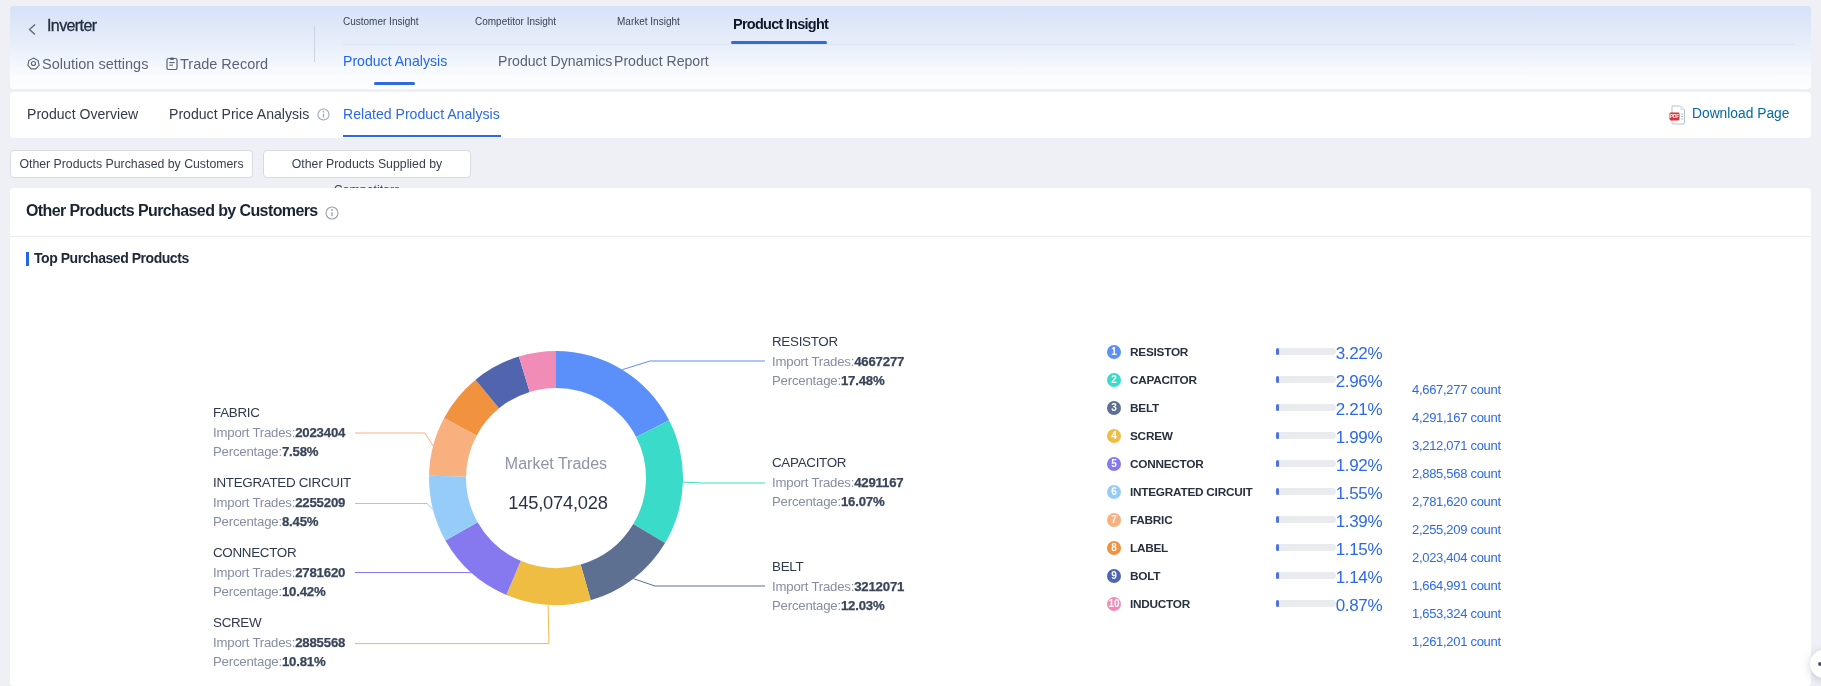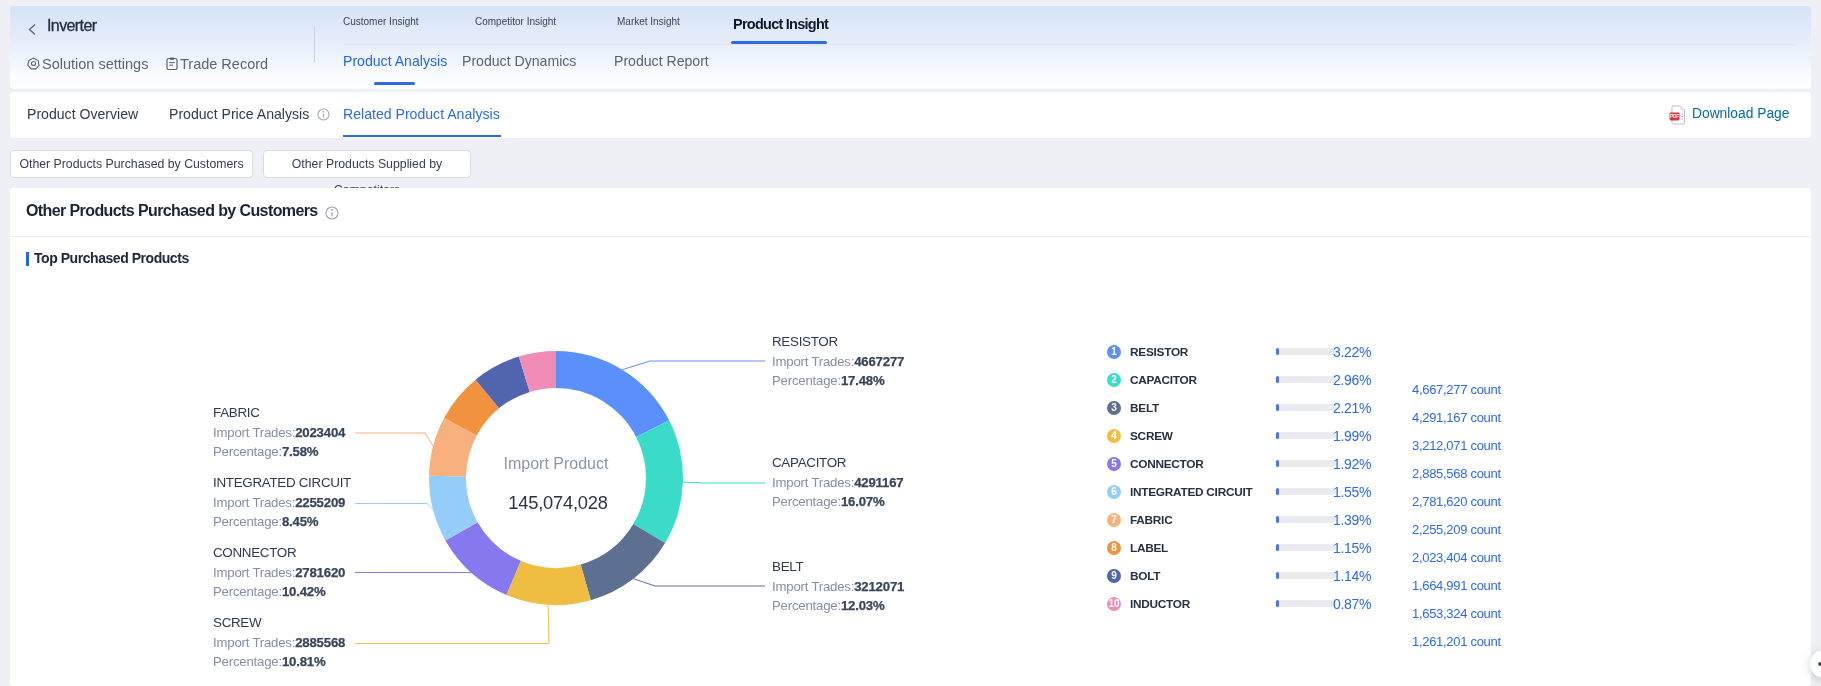--- a/index.html
+++ b/index.html
@@ -42,21 +42,21 @@
   .co .t { color:#2f3a4d; font-size:13.4px; letter-spacing:-0.3px; }
   .co .l { color:#858ea1; }
   .co b { color:#39455a; font-weight:bold; -webkit-text-stroke:0.25px #39455a; }
   
   .leg { position:absolute; left:1107px; height:28px; width:420px; }
   .num { position:absolute; left:0px; top:6.5px; width:14px; height:14px; border-radius:50%; color:#fff;
          font-size:10px; font-weight:700; text-align:center; line-height:14px; }
   .nm  { position:absolute; left:23px; top:7px; font-size:11.8px; font-weight:700; letter-spacing:-0.25px; color:#27303f; }
   .bar { position:absolute; left:169px; top:10px; width:60px; height:7px; background:#e9ebef; border-radius:4px; }
   .bar i { position:absolute; left:0; top:0; width:3px; height:7px; background:#4b74e6; border-radius:4px; }
-  .pct { position:absolute; left:226px; top:6px; width:52px; text-align:left; color:#2d69e4; font-size:14px; letter-spacing:-0.3px; }
+  .pct { position:absolute; left:226px; top:6px; width:52px; text-align:center; color:#2d69e4; font-size:17px; letter-spacing:-0.3px; }
   .cnt { position:absolute; left:305px; top:6px; color:#2d69e4; font-size:13px; letter-spacing:-0.3px;margin-top:38px; }
   
   .fab { position:absolute; left:1810px; top:650px; width:28px; height:28px; border-radius:50%; background:#fff;
          box-shadow:0 2px 8px rgba(60,70,90,.25); }
   .fab::after { content:""; position:absolute; left:8px; top:12px; width:4px; height:4px; background:#4a5468; border-radius:50%; }
 </style>
 </head>
 <body>
 
 <div class="hdr">
@@ -77,21 +77,21 @@
   </svg>
   <div class="hLink" style="left:170px">Trade Record</div>
   <div class="vdiv"></div>
   <div class="navline"></div>
   <div class="nav1" style="left:333px">Customer Insight</div>
   <div class="nav1" style="left:465px">Competitor Insight</div>
   <div class="nav1" style="left:607px">Market Insight</div>
   <div class="nav1 active" style="left:723px">Product Insight</div>
   <div class="nav1u"></div>
   <div class="nav2 active" style="left:333px">Product Analysis</div>
-  <div class="nav2" style="left:452px">Product Dynamics</div>
+  <div class="nav2" style="left:488px">Product Dynamics</div>
   <div class="nav2" style="left:604px">Product Report</div>
   <div class="nav2u"></div>
 </div>
 
 <div class="tabs">
   <div class="tab" style="left:17px">Product Overview</div>
   <div class="tab" style="left:159px">Product Price Analysis</div>
   <svg class="abs" style="left:307px;top:16px" width="13" height="13" viewBox="0 0 14 14">
     <circle cx="7" cy="7" r="6" fill="none" stroke="#9aa3b2" stroke-width="1.1"></circle>
     <line x1="7" y1="6.2" x2="7" y2="10.2" stroke="#9aa3b2" stroke-width="1.3"></line>
@@ -138,21 +138,21 @@
   <path d="M518.88 356.55 A127.0 127.0 0 0 1 556.00 351.00 L556.00 388.00 A90.0 90.0 0 0 0 529.70 391.93 Z" fill="#F18CB6"></path>
   <polyline points="622.3,369.7 650,361 765,361" fill="none" stroke="#5B8FF9" stroke-width="1"></polyline>
   <polyline points="682.9,482.1 702,483 765,483" fill="none" stroke="#3ADCC9" stroke-width="1"></polyline>
   <polyline points="633.4,578.7 655,586 765,586" fill="none" stroke="#5D7092" stroke-width="1"></polyline>
   <polyline points="433.1,446.0 425,433 355,433" fill="none" stroke="#F8B07E" stroke-width="1"></polyline>
   <polyline points="432.9,509.3 427,503.5 355,503.5" fill="none" stroke="#96CDF8" stroke-width="1"></polyline>
   <polyline points="471.4,572.7 466,572.5 355,572.5" fill="none" stroke="#8678EE" stroke-width="1"></polyline>
   <polyline points="548.1,604.8 549,643.6 355,643.6" fill="none" stroke="#EFBD42" stroke-width="1"></polyline>
 </svg>
 
-<div class="cT1">Import Product</div>
+<div class="cT1">Market Trades</div>
 <div class="cT2">145,074,028</div>
 
 <div class="co" style="left:772px;top:332px">
     <div class="t">RESISTOR</div>
     <div class="l">Import Trades:<b>4667277</b></div>
     <div class="l">Percentage:<b>17.48%</b></div>
   </div>
 <div class="co" style="left:772px;top:453px">
     <div class="t">CAPACITOR</div>
     <div class="l">Import Trades:<b>4291167</b></div>

